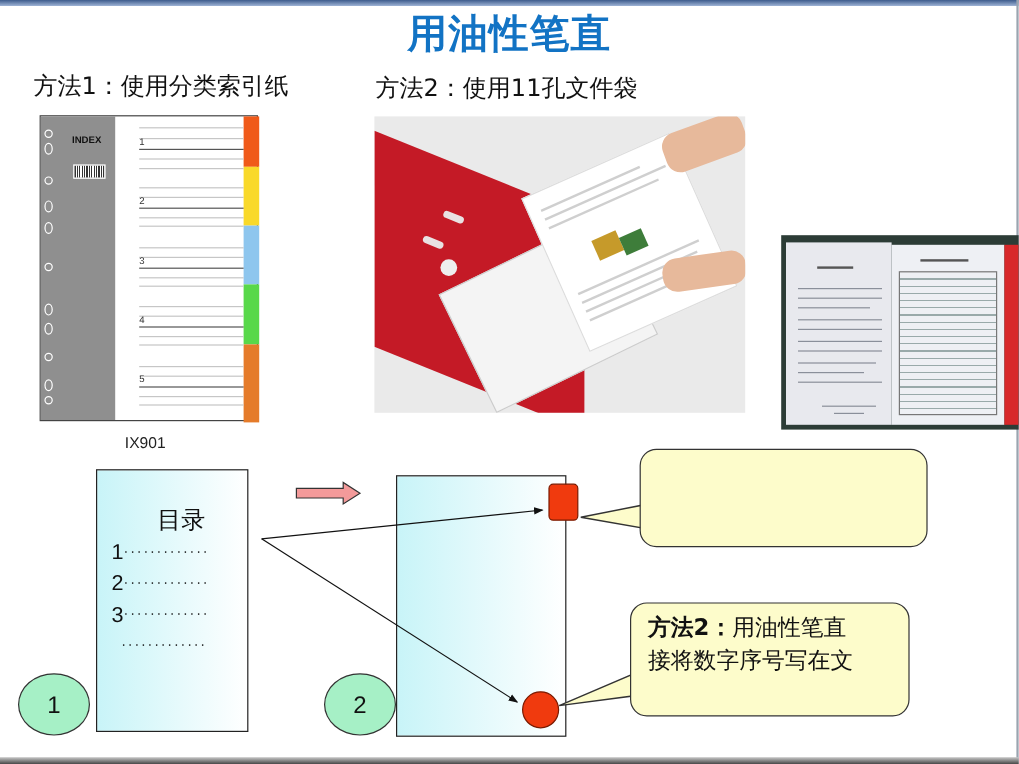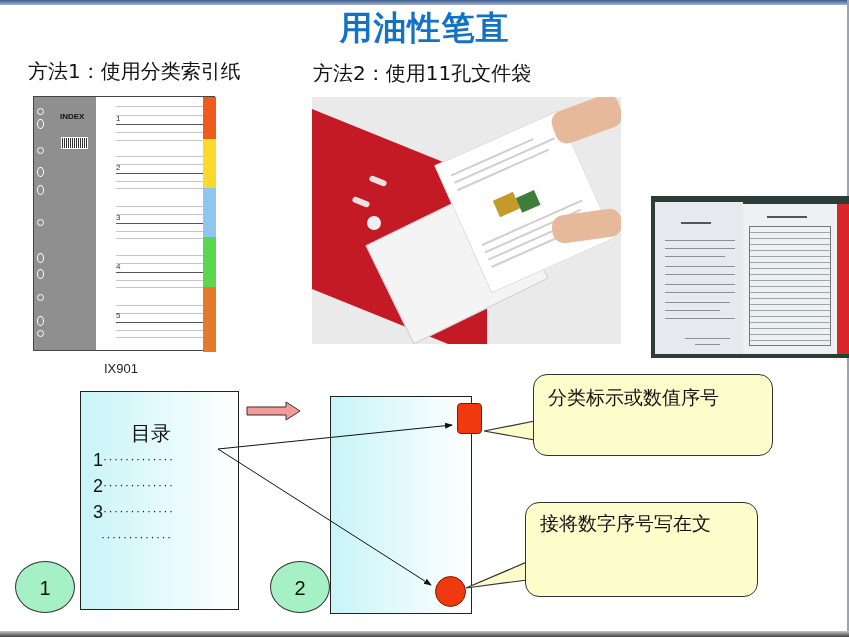--- a/index.html
+++ b/index.html
@@ -44,21 +44,21 @@
 
   
   .photo2 { position: absolute; left: 651px; top: 196px; width: 198px; height: 162px; background: #2c3c36; overflow: hidden; }
   .photo2 .left-page { position: absolute; left: 4px; top: 6px; width: 88px; height: 152px; background: #e8e9ee; }
   .photo2 .right-page { position: absolute; left: 92px; top: 8px; width: 94px; height: 150px; background: #eef0f4; }
   .photo2 .red-edge { position: absolute; left: 186px; top: 8px; width: 12px; height: 150px; background: #d8282a; }
   .photo2 .txt { position: absolute; height: 1px; background: #8a8f9a; }
   .photo2 .tbl { position: absolute; left: 98px; top: 30px; width: 82px; height: 120px; border: 1px solid #777; background: repeating-linear-gradient(#eef0f4 0 5px, #9aa 5px 6px); }
 
   
-  .toc-doc { position: absolute; left: 80px; top: 391px; width: 159px; height: 219px; border: 1px solid #222; background: linear-gradient(90deg, #c8f4f8, #ffffff); }
+  .toc-doc { position: absolute; left: 80px; top: 391px; width: 127px; height: 219px; border: 1px solid #222; background: linear-gradient(90deg, #c8f4f8, #ffffff); }
   .toc-doc .toc-title { position: absolute; left: 50px; top: 28px; font-size: 20px; color: #111; }
   .toc-doc .toc-row { position: absolute; left: 12px; font-size: 18px; color: #111; white-space: nowrap; font-family: "Liberation Sans", sans-serif; }
   .toc-doc .toc-dots { letter-spacing: 1.5px; font-size: 12px; vertical-align: 3px; }
 
   .folder-doc { position: absolute; left: 330px; top: 396px; width: 142px; height: 218px; border: 1px solid #222; background: linear-gradient(90deg, #c8f4f8, #ffffff); }
 
   .badge { position: absolute; width: 60px; height: 52px; border: 1px solid #333; border-radius: 50%; background: #a6f0c6; text-align: center; line-height: 52px; font-size: 20px; color: #111; font-family: "Liberation Sans", sans-serif; }
   .badge.b1 { left: 15px; top: 561px; }
   .badge.b2 { left: 270px; top: 561px; }
 
@@ -213,17 +213,17 @@
   <line x1="218" y1="449" x2="431" y2="585" stroke="#111" stroke-width="1" marker-end="url(#ah)"></line>
 
   <path d="M484,431 L535,421 L535,440 Z" fill="#fdfccb" stroke="#333" stroke-width="1.2"></path>
   <path d="M466,588 L527,562 L527,580 Z" fill="#fdfccb" stroke="#333" stroke-width="1.2"></path>
 </svg>
 
 <div class="label-tab"></div>
 <div class="label-dot"></div>
 
 <div class="callout c1">
-  <div>分类标示或数值序号</div>
 </div>
 <div class="callout c2">
+  <div><b>方法2：</b><span>用油性笔直</span></div>
   <div>接将数字序号写在文</div>
 </div>
 
 </body></html>

